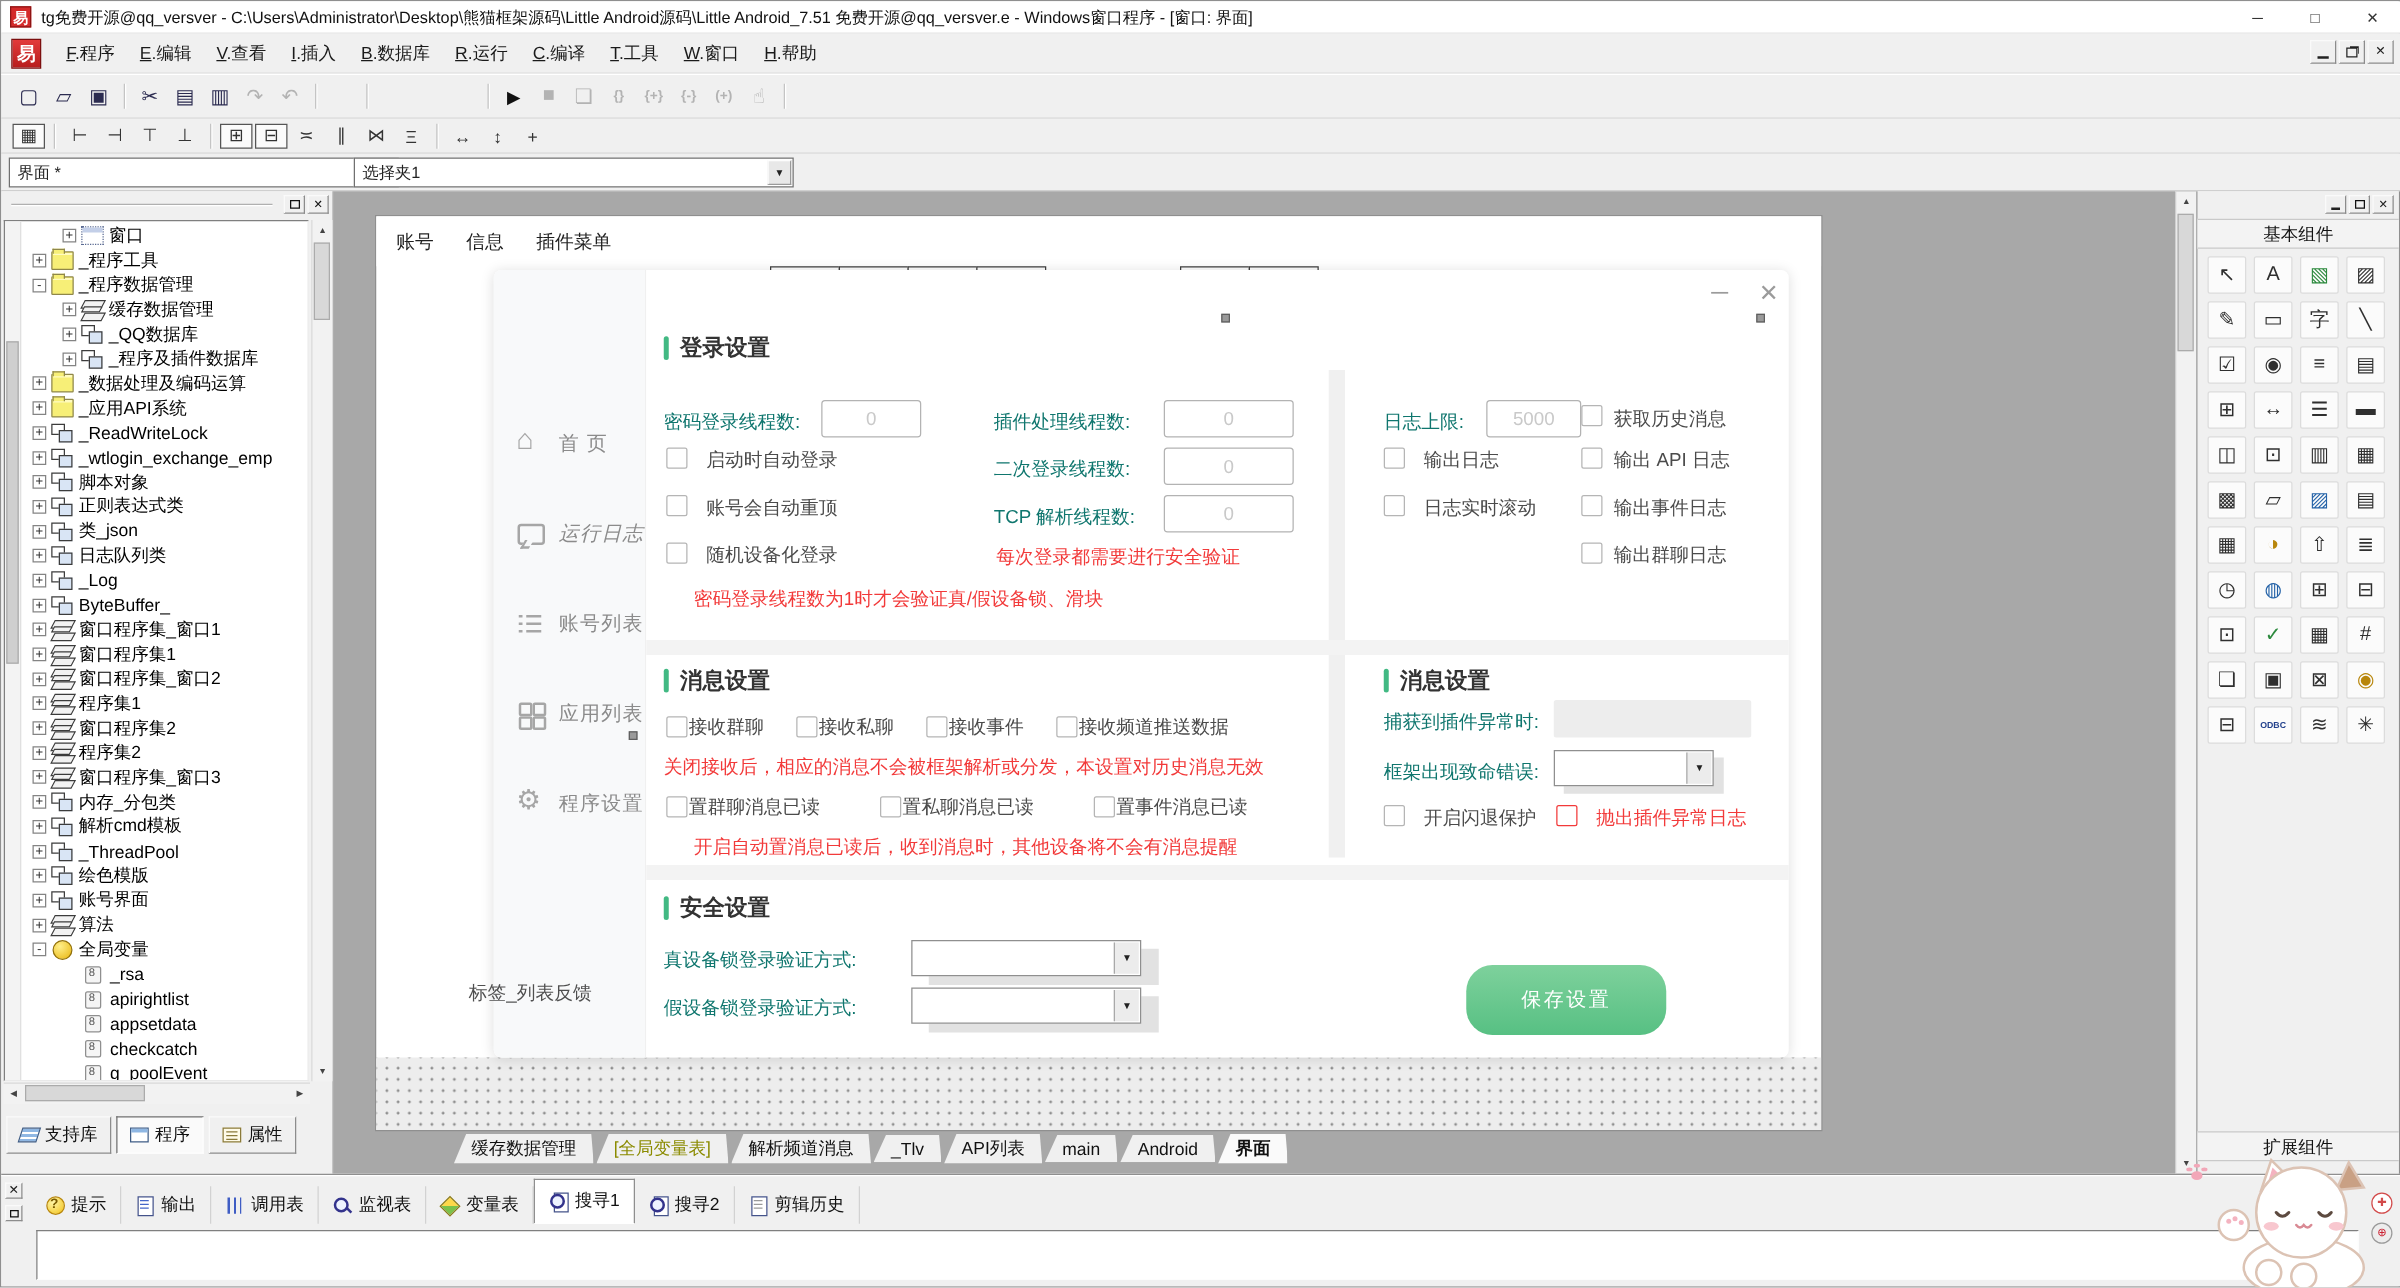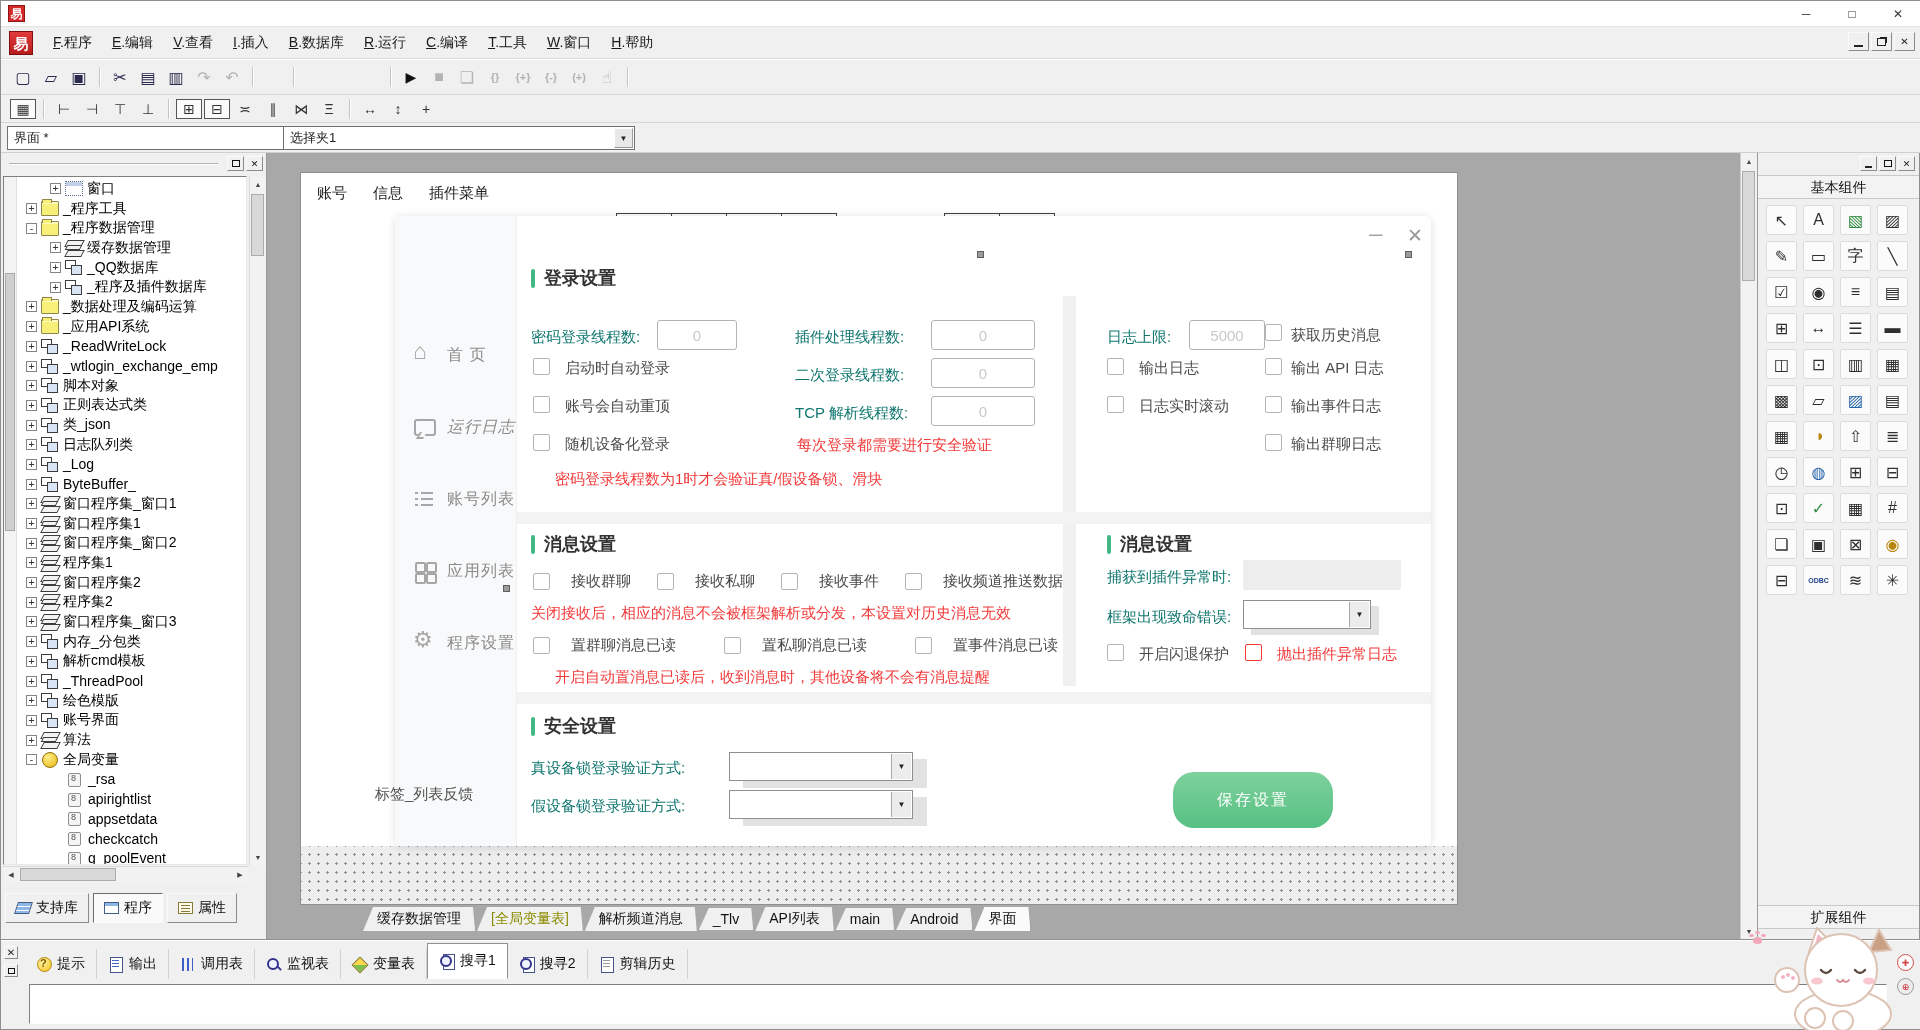--- a/index.html
+++ b/index.html
@@ -163,21 +163,21 @@
   .sechead .txt { font-size:18px; font-weight:bold; color:#333; }
   .flabel { position:absolute; font-size:15px; color:#0f766e; white-space:nowrap; }
   .rnote { position:absolute; font-size:15px; white-space:nowrap; }
   .num-input { position:absolute; background:#fff; border:1px solid #b3b3b3; border-radius:3px;
     color:#c9c9c9; font-size:15px; text-align:center; display:flex; align-items:center; justify-content:center; }
   .ck { position:absolute; width:17px; height:17px; border:1px solid #b5b5b5; border-radius:2px; background:#fff; }
   .cklbl { position:absolute; font-size:15px; color:#4b4b4b; white-space:nowrap; }
   .band { position:absolute; left:122px; width:914px; height:12px; background:#f3f3f3; }
   #divider-v { position:absolute; left:668px; top:80px; width:13px; height:390px; background:#f0f0f0; }
   .ckrow { position:absolute; display:flex; align-items:center; }
-  .ckrow .pair { display:flex; align-items:center; gap:21px; }
+  .ckrow .pair { display:flex; align-items:center; gap:1px; }
   .ckrow .pair .bx { width:17px; height:17px; border:1px solid #b5b5b5; border-radius:2px; background:#fff; flex:none; }
   .ckrow .pair .tx { font-size:15px; color:#4b4b4b; white-space:nowrap; }
   .gray-input { position:absolute; background:#ededed; border-radius:2px; }
   .dcombo { position:absolute; background:#fff; border:1px solid #8f8f8f; z-index:2; }
   .dcombo .db { position:absolute; right:1px; top:1px; bottom:1px; width:20px; background:#ececec;
     border-left:1px solid #a9a9a9; display:flex; align-items:center; justify-content:center; font-size:8px; color:#222; }
   .shadowbox { position:absolute; background:#e2e2e2; z-index:1; }
   #save-btn { position:absolute; left:778px; top:556px; width:160px; height:56px; border-radius:21px;
     background:linear-gradient(#7ed19c,#57c083); color:#fff; font-size:16px; letter-spacing:2px;
     display:flex; align-items:center; justify-content:center; }
@@ -236,29 +236,30 @@
     justify-content:center; font-size:9px; z-index:30; }
   #mc1 { right:5px; top:953px; background:#fff; border:1px solid #d24a4a; color:#d24a4a; }
   #mc2 { right:5px; top:977px; background:#ededed; border:1px solid #9a9a9a; color:#c23; }
 
   
   #filetabs { position:absolute; left:360px; bottom:96px; height:28px; display:flex; align-items:center; z-index:8; }
   .ftab { padding:3px 14px; font-size:14px; color:#111; background:#f0f0f0;
     clip-path:polygon(10px 0, calc(100% - 2px) 0, 100% 100%, 0 100%);
     filter:drop-shadow(0 0 0.6px #444); margin-left:2px; }
   .ftab.olive { color:#8b8b00; }
-  .ftab.current { font-weight:normal; background:#fafafa; }
+  .ftab.current { font-weight:bold; background:#fafafa; }
 </style>
 </head>
 <body>
 
 <div id="app">
 
   <div id="titlebar">
     <span class="appico">易</span>
+    <span class="ttl">tg免费开源@qq_versver - C:\Users\Administrator\Desktop\熊猫框架源码\Little Android源码\Little Android_7.51 免费开源@qq_versver.e - Windows窗口程序 - [窗口: 界面]</span>
     <div class="winbtns">
       <div class="winbtn">─</div>
       <div class="winbtn">□</div>
       <div class="winbtn close">✕</div>
     </div>
   </div>
 
   <div id="menubar">
     <span class="logo">易</span>
     <div style="display:flex">

